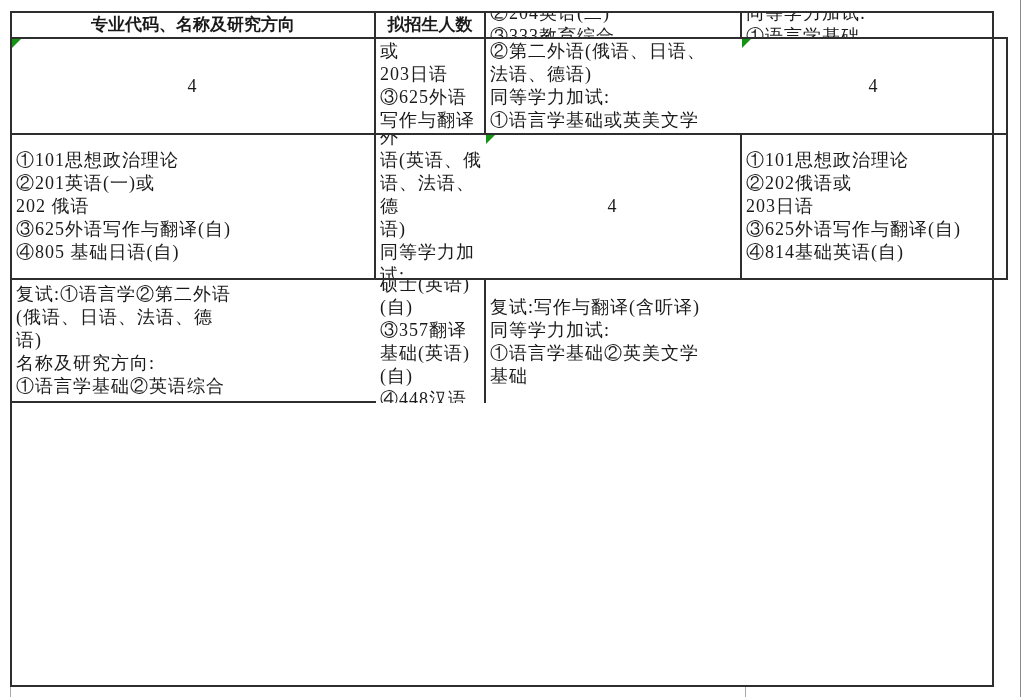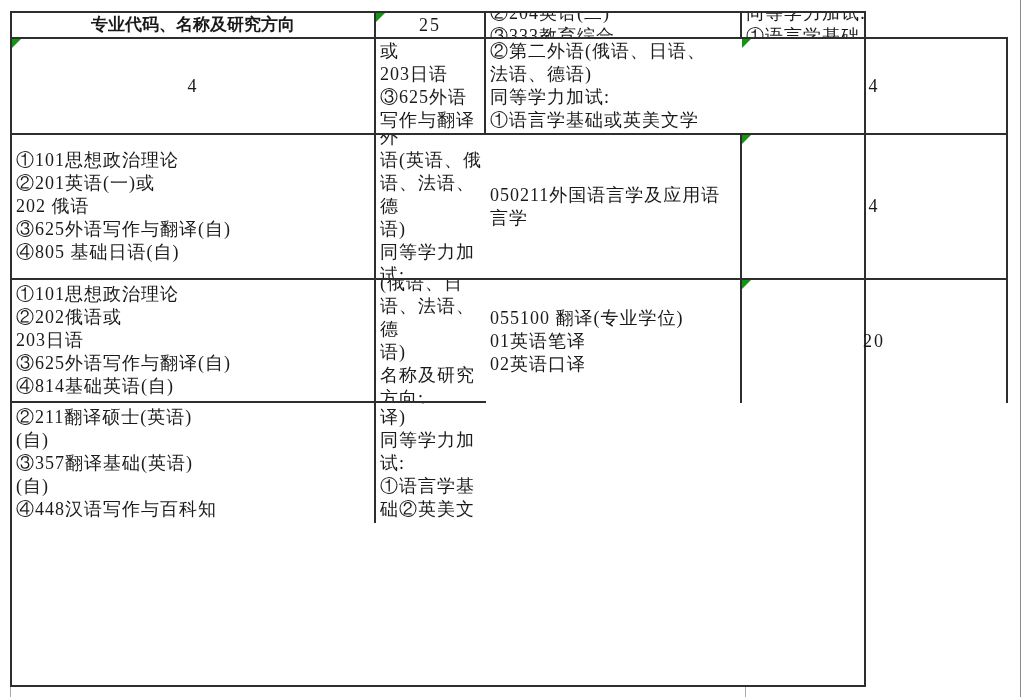--- a/index.html
+++ b/index.html
@@ -3,21 +3,21 @@
 <meta charset="utf-8">
 <style>
   html,body{margin:0;padding:0;}
   body{
     width:1024px;height:697px;position:relative;background:#ffffff;
     font-family:"Liberation Serif","DejaVu Serif",serif;color:#1a1a1a;
     overflow:hidden;
   }
   .tbl{
     position:absolute;left:10px;top:11px;
-    width:856px;height:676px;
+    width:984px;height:676px;
     display:grid;
     grid-template-columns:364px 110px 256px 266px;
     grid-template-rows:26px 96px 145px 123px 120px 162px;
     border:2px solid #2e2e2e;
     box-sizing:border-box;
     background:#ffffff;
   }
   .cell{
     position:relative;
     box-sizing:border-box;
@@ -51,22 +51,22 @@
   .stub{
     position:absolute;width:1px;height:10px;top:687px;background:#a8a8a8;
   }
 </style>
 </head>
 <body>
 
 <div class="tbl">
 
   <div class="cell hdr">专业代码、名称及研究方向</div>
+  <div class="cell hdr">拟招生人数</div>
 
-  <div class="cell c-num"><span class="tri"></span><span>25</span></div>
   <div class="cell">①101思想政治理论
 ②204英语(二)
 ③333教育综合
 ④828写作与翻译(自)</div>
   <div class="cell last-col">复试:②第二外语
 同等学力加试:
 ①语言学基础
 ②英美文学基础</div>
 
   <div class="cell c-num"><span class="tri"></span><span>4</span></div>
@@ -87,37 +87,32 @@
 ②201英语(一)或
 202 俄语
 ③625外语写作与翻译(自)
 ④805 基础日语(自)</div>
   <div class="cell last-col">复试:①日语综合②第二外
 语(英语、俄语、法语、德
 语)
 同等学力加试:
 ①高级日语②日汉互译</div>
 
-  <div class="cell">050211外国语言学及应用语言学</div>
   <div class="cell c-num"><span class="tri"></span><span>4</span></div>
   <div class="cell">①101思想政治理论
 ②202俄语或
 203日语
 ③625外语写作与翻译(自)
 ④814基础英语(自)</div>
   <div class="cell last-col">复试:①语言学②第二外语
 (俄语、日语、法语、德
 语)
 名称及研究方向:
 ①语言学基础②英语综合</div>
 
-  <div class="cell last-row">055100  翻译(专业学位)
-01英语笔译
-02英语口译</div>
-  <div class="cell c-num last-row"><span class="tri"></span><span>20</span></div>
   <div class="cell last-row">①101思想政治理论
 ②211翻译硕士(英语)
 (自)
 ③357翻译基础(英语)
 (自)
 ④448汉语写作与百科知
 识(自)</div>
   <div class="cell last-col last-row">复试:写作与翻译(含听译)
 同等学力加试:
 ①语言学基础②英美文学

